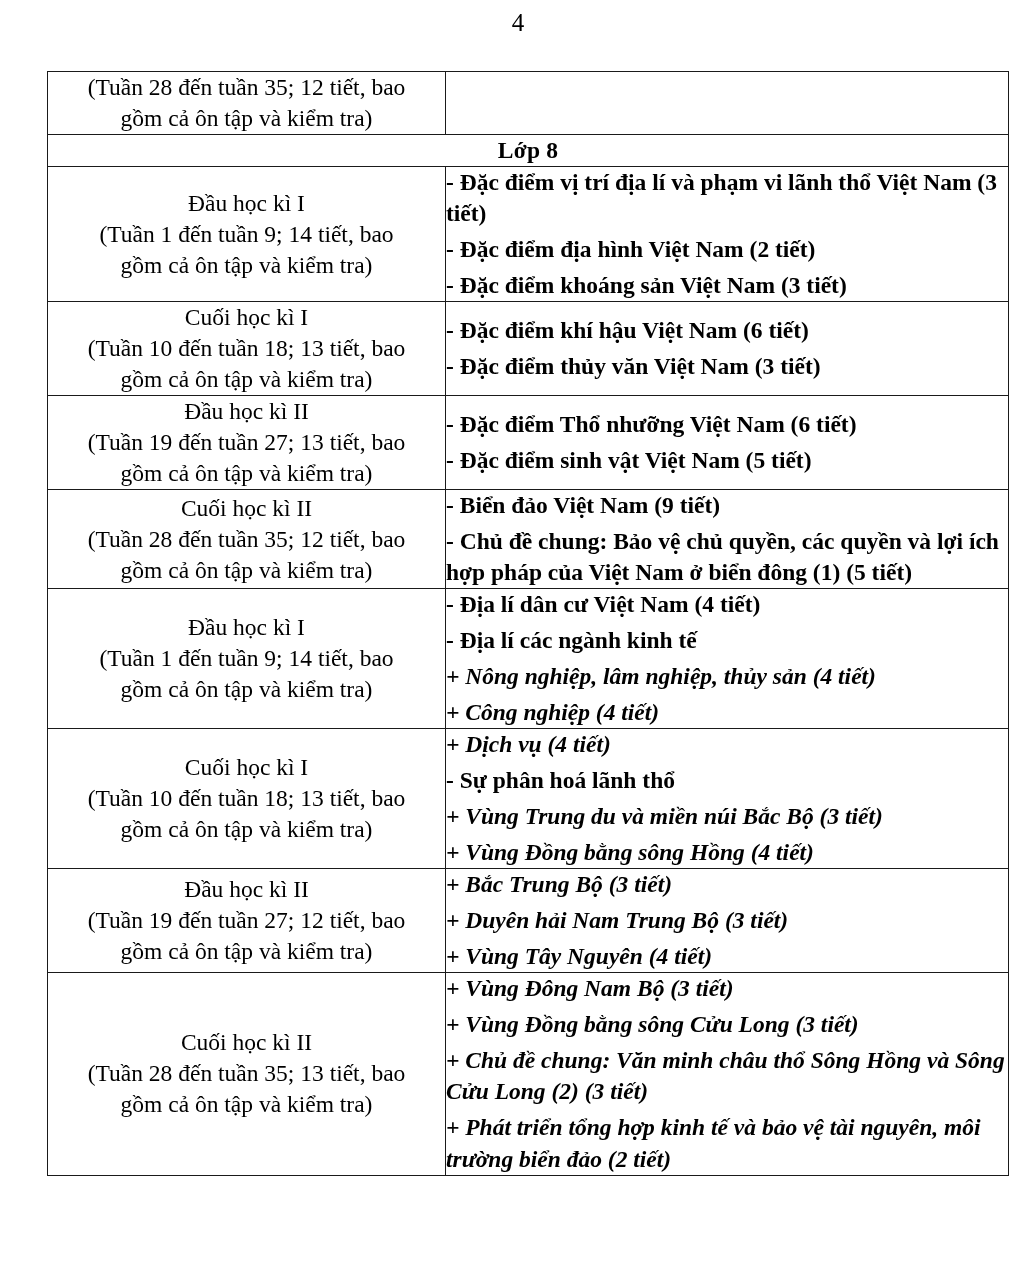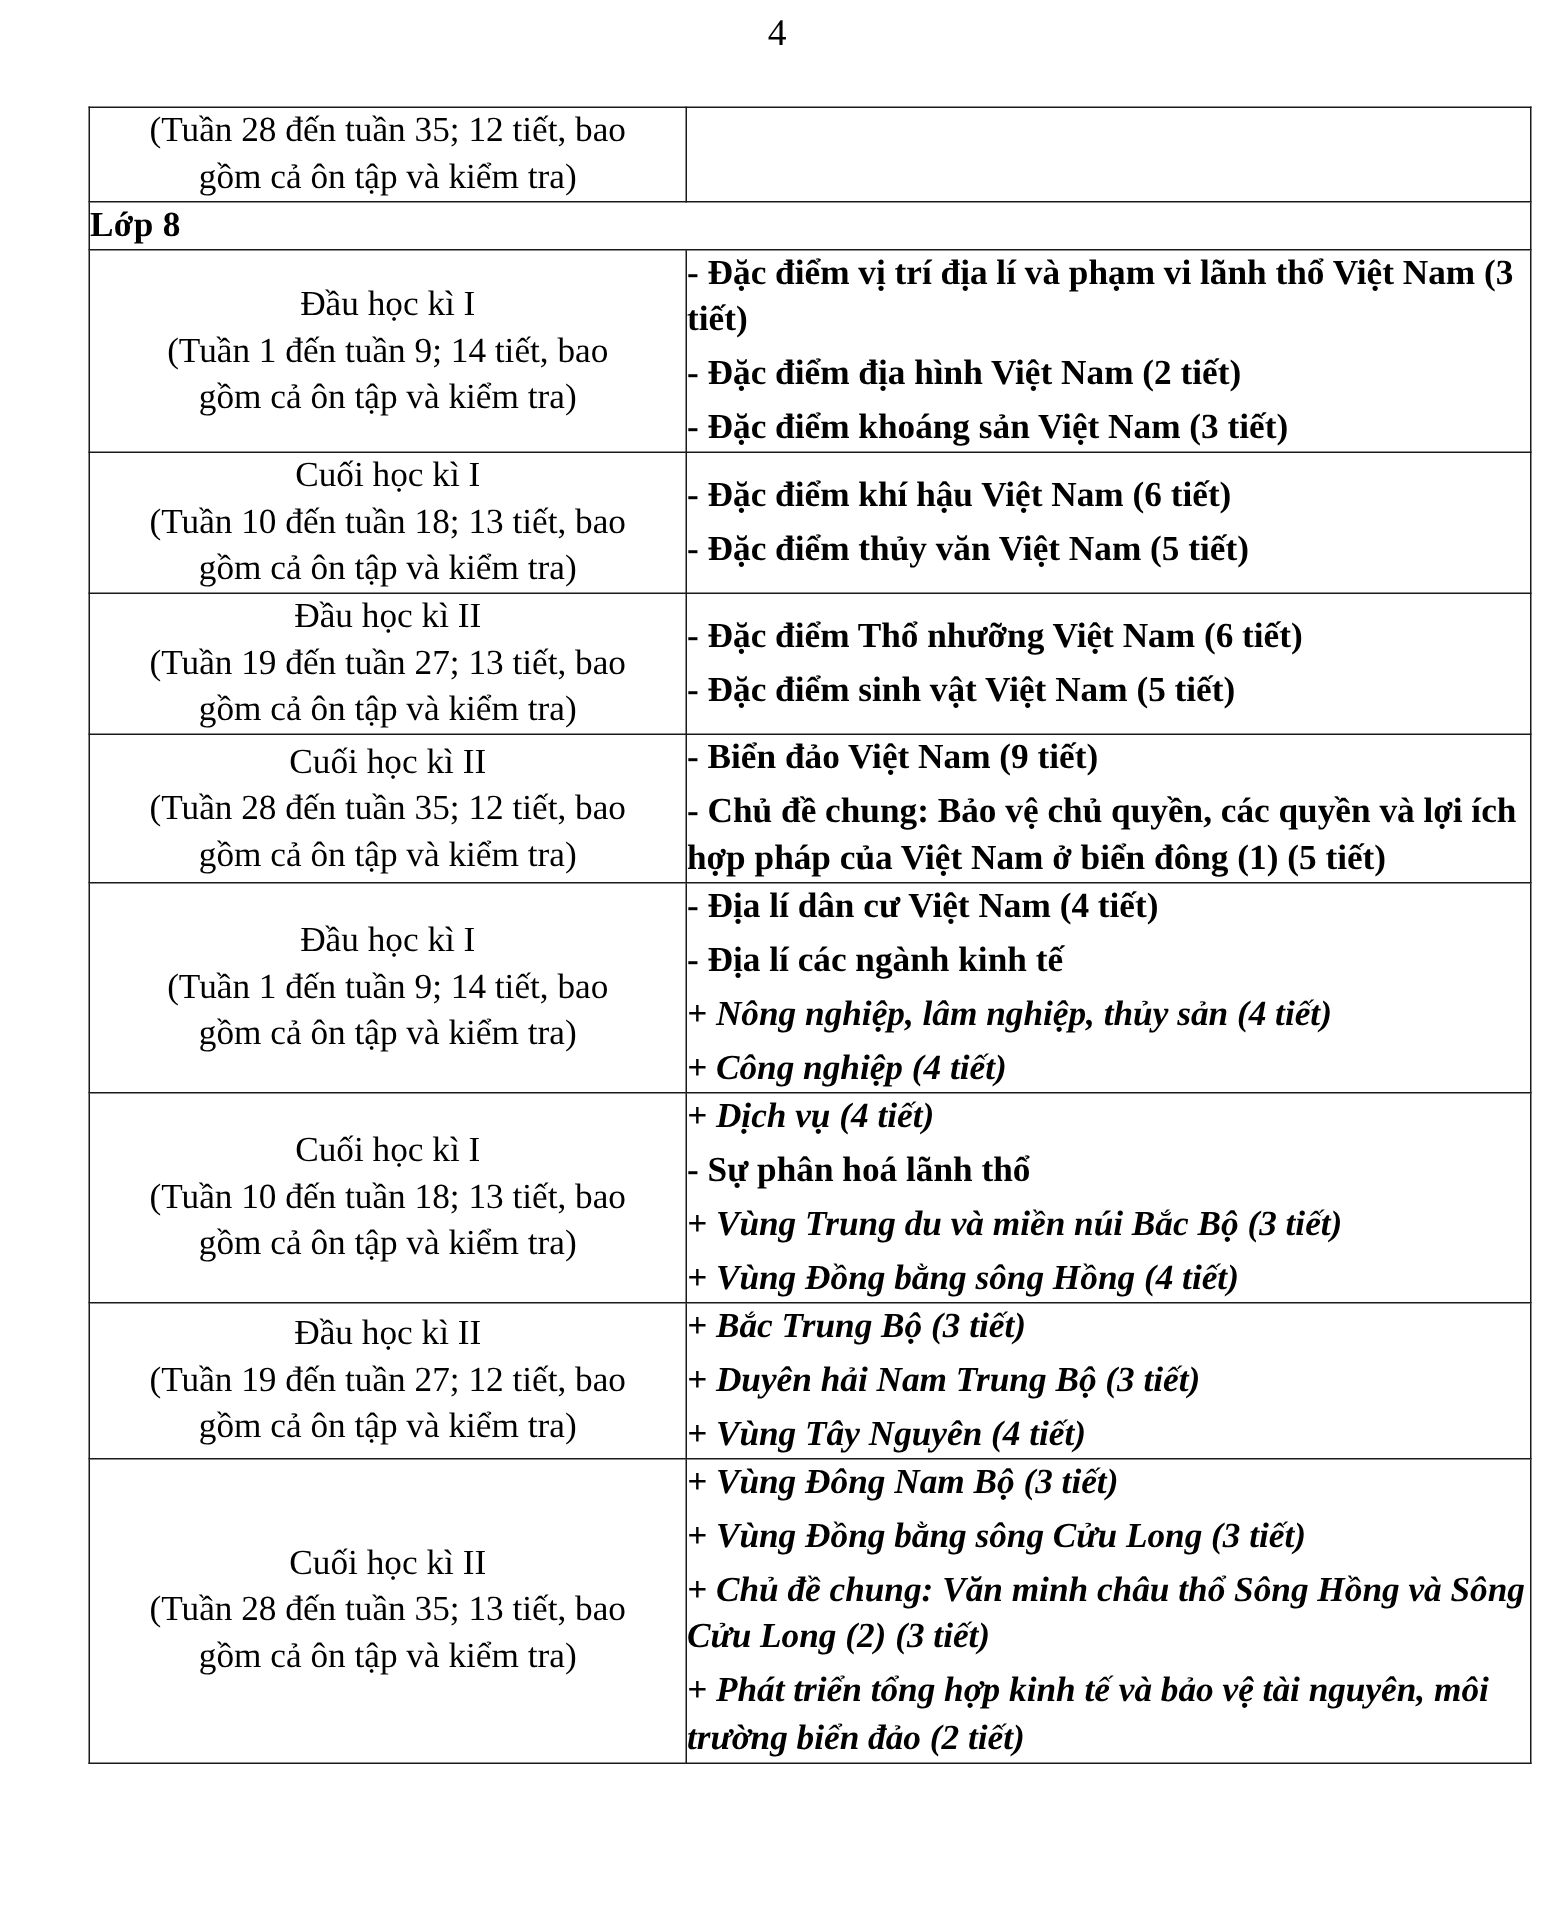--- a/index.html
+++ b/index.html
@@ -39,21 +39,20 @@
     position: absolute;
     top: 71px;
     left: 47px;
     width: 961px;
   }
 
   table.schedule {
     border-collapse: collapse;
     width: 961px;
     table-layout: fixed;
-    margin-left: 12px;
   }
 
   table.schedule col.c1 { width: 398px; }
   table.schedule col.c2 { width: 563px; }
 
   table.schedule td {
     border: 1.3px solid #1a1a1a;
     padding: 0;
     vertical-align: middle;
     font-size: 23.5px;
@@ -90,20 +89,21 @@
   td.content .line.it {
     font-style: italic;
   }
 
   td.blank {
     padding: 0;
   }
 
   
   td.grade-header {
+    text-align: center;
     font-weight: bold;
     font-size: 23.5px;
     padding: 7px 0 9px 0;
     letter-spacing: 0.2px;
   }
 
   
   tr.r-carry td { height: 58px; }
   tr.r-grade td  { height: 31px; }
 </style>
@@ -147,21 +147,21 @@
             </td>
           </tr>
           <tr>
             <td class="period">
               <span class="ttl">Cuối học kì I</span>
               <span class="sub">(Tuần 10 đến tuần 18; 13 tiết, bao</span>
               <span class="sub">gồm cả ôn tập và kiểm tra)</span>
             </td>
             <td class="content">
               <span class="line">- Đặc điểm khí hậu Việt Nam (6 tiết)</span>
-              <span class="line">- Đặc điểm thủy văn Việt Nam (5 tiết)</span>
+              <span class="line">- Đặc điểm thủy văn Việt Nam (3 tiết)</span>
             </td>
           </tr>
           <tr>
             <td class="period">
               <span class="ttl">Đầu học kì II</span>
               <span class="sub">(Tuần 19 đến tuần 27; 13 tiết, bao</span>
               <span class="sub">gồm cả ôn tập và kiểm tra)</span>
             </td>
             <td class="content">
               <span class="line">- Đặc điểm Thổ nhưỡng Việt  Nam (6 tiết)</span>

